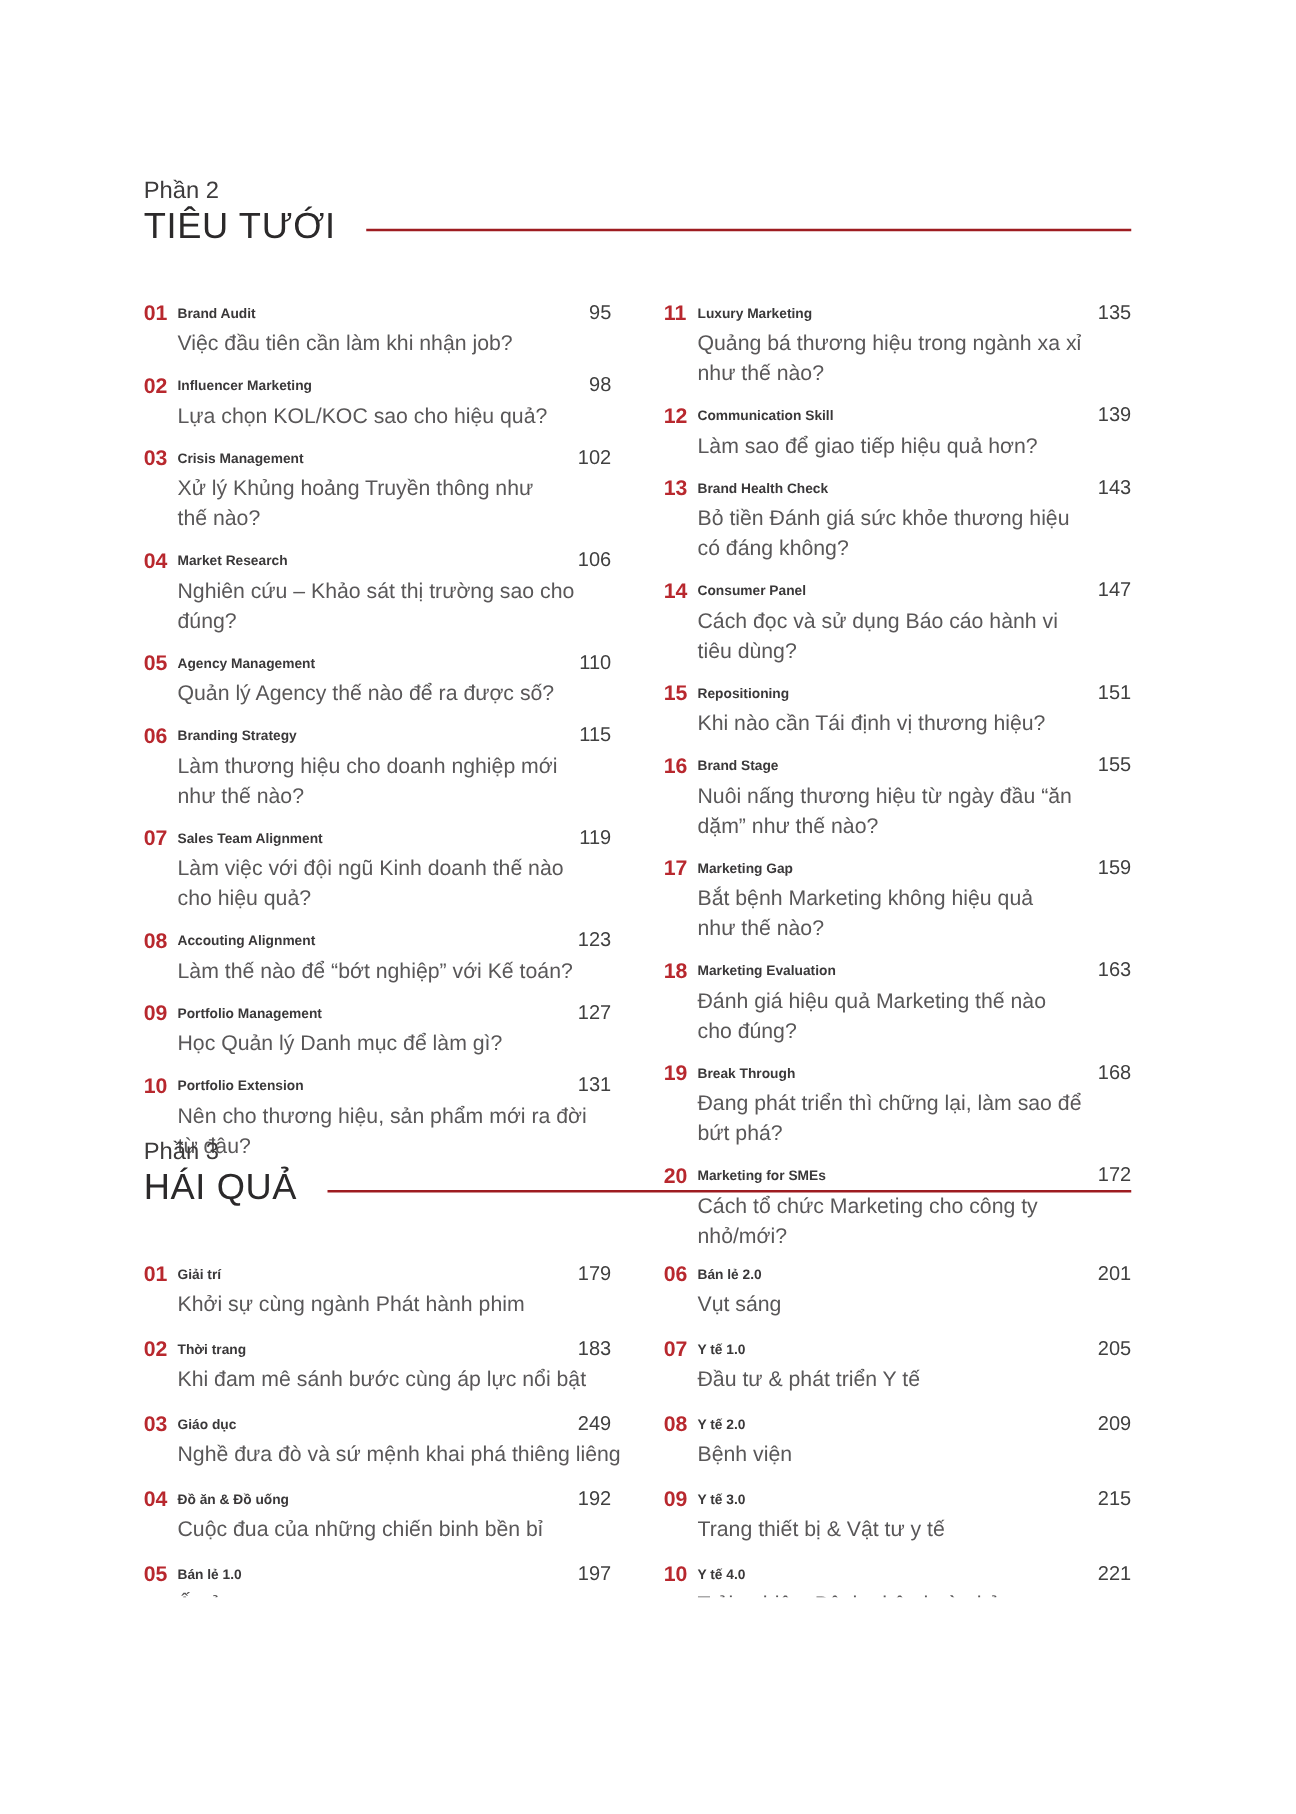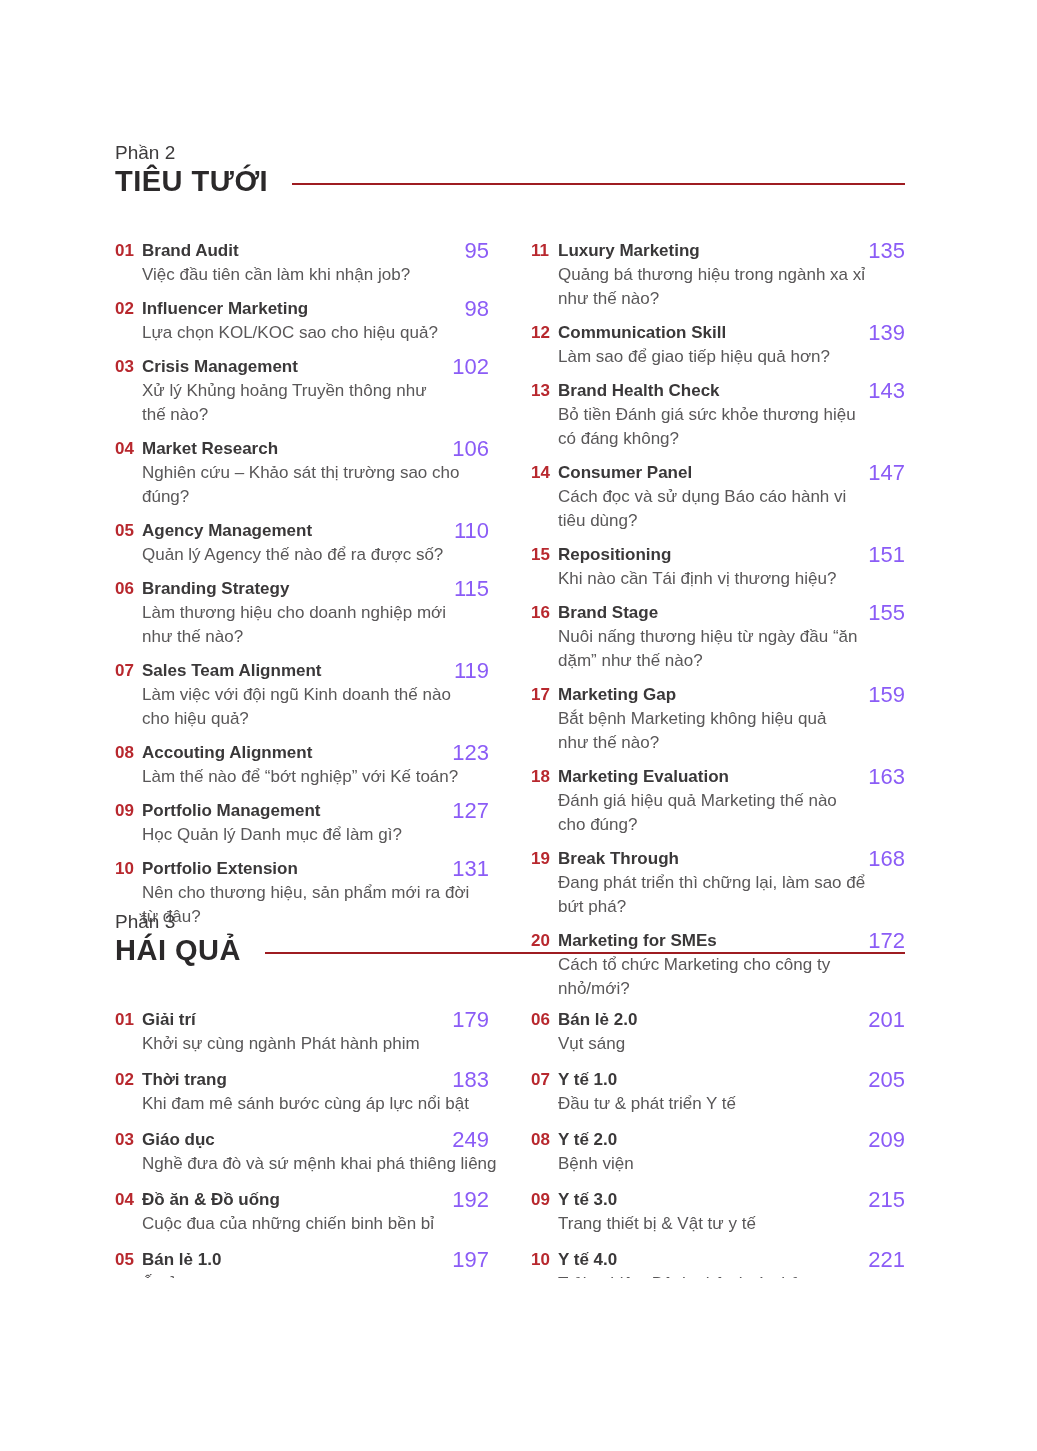--- a/index.html
+++ b/index.html
@@ -30,21 +30,21 @@
   }
   .title-row {
     display: flex;
     align-items: center;
     margin-top: 1px;
   }
   .section-title {
     margin: 0;
     font-size: 29px;
     line-height: 32px;
-    font-weight: 700;
+    font-weight: 400;
     letter-spacing: 0.5px;
     color: #2b292a;
   }
   .rule {
     flex: 1;
     height: 2px;
     margin-left: 24px;
     margin-top: 6px;
     background: #9e1c21;
   }
@@ -74,31 +74,31 @@
   }
   .entry .body {
     flex: 1;
     min-width: 0;
   }
   .entry .tl {
     display: flex;
     justify-content: space-between;
   }
   .entry .etitle {
-    font-size: 17px;
+    font-size: 11px;
     line-height: 24px;
     font-weight: 700;
     color: #3a3839;
     white-space: pre;
   }
   .entry .pg {
-    font-size: 22px;
+    font-size: 16px;
     line-height: 24px;
     font-weight: 400;
-    color: #8b5cf6;
+    color: #404040;
     margin-left: 8px;
   }
   .entry .sub {
     font-size: 17px;
     line-height: 24px;
     font-weight: 400;
     color: #595758;
     white-space: pre;
   }
 </style>

